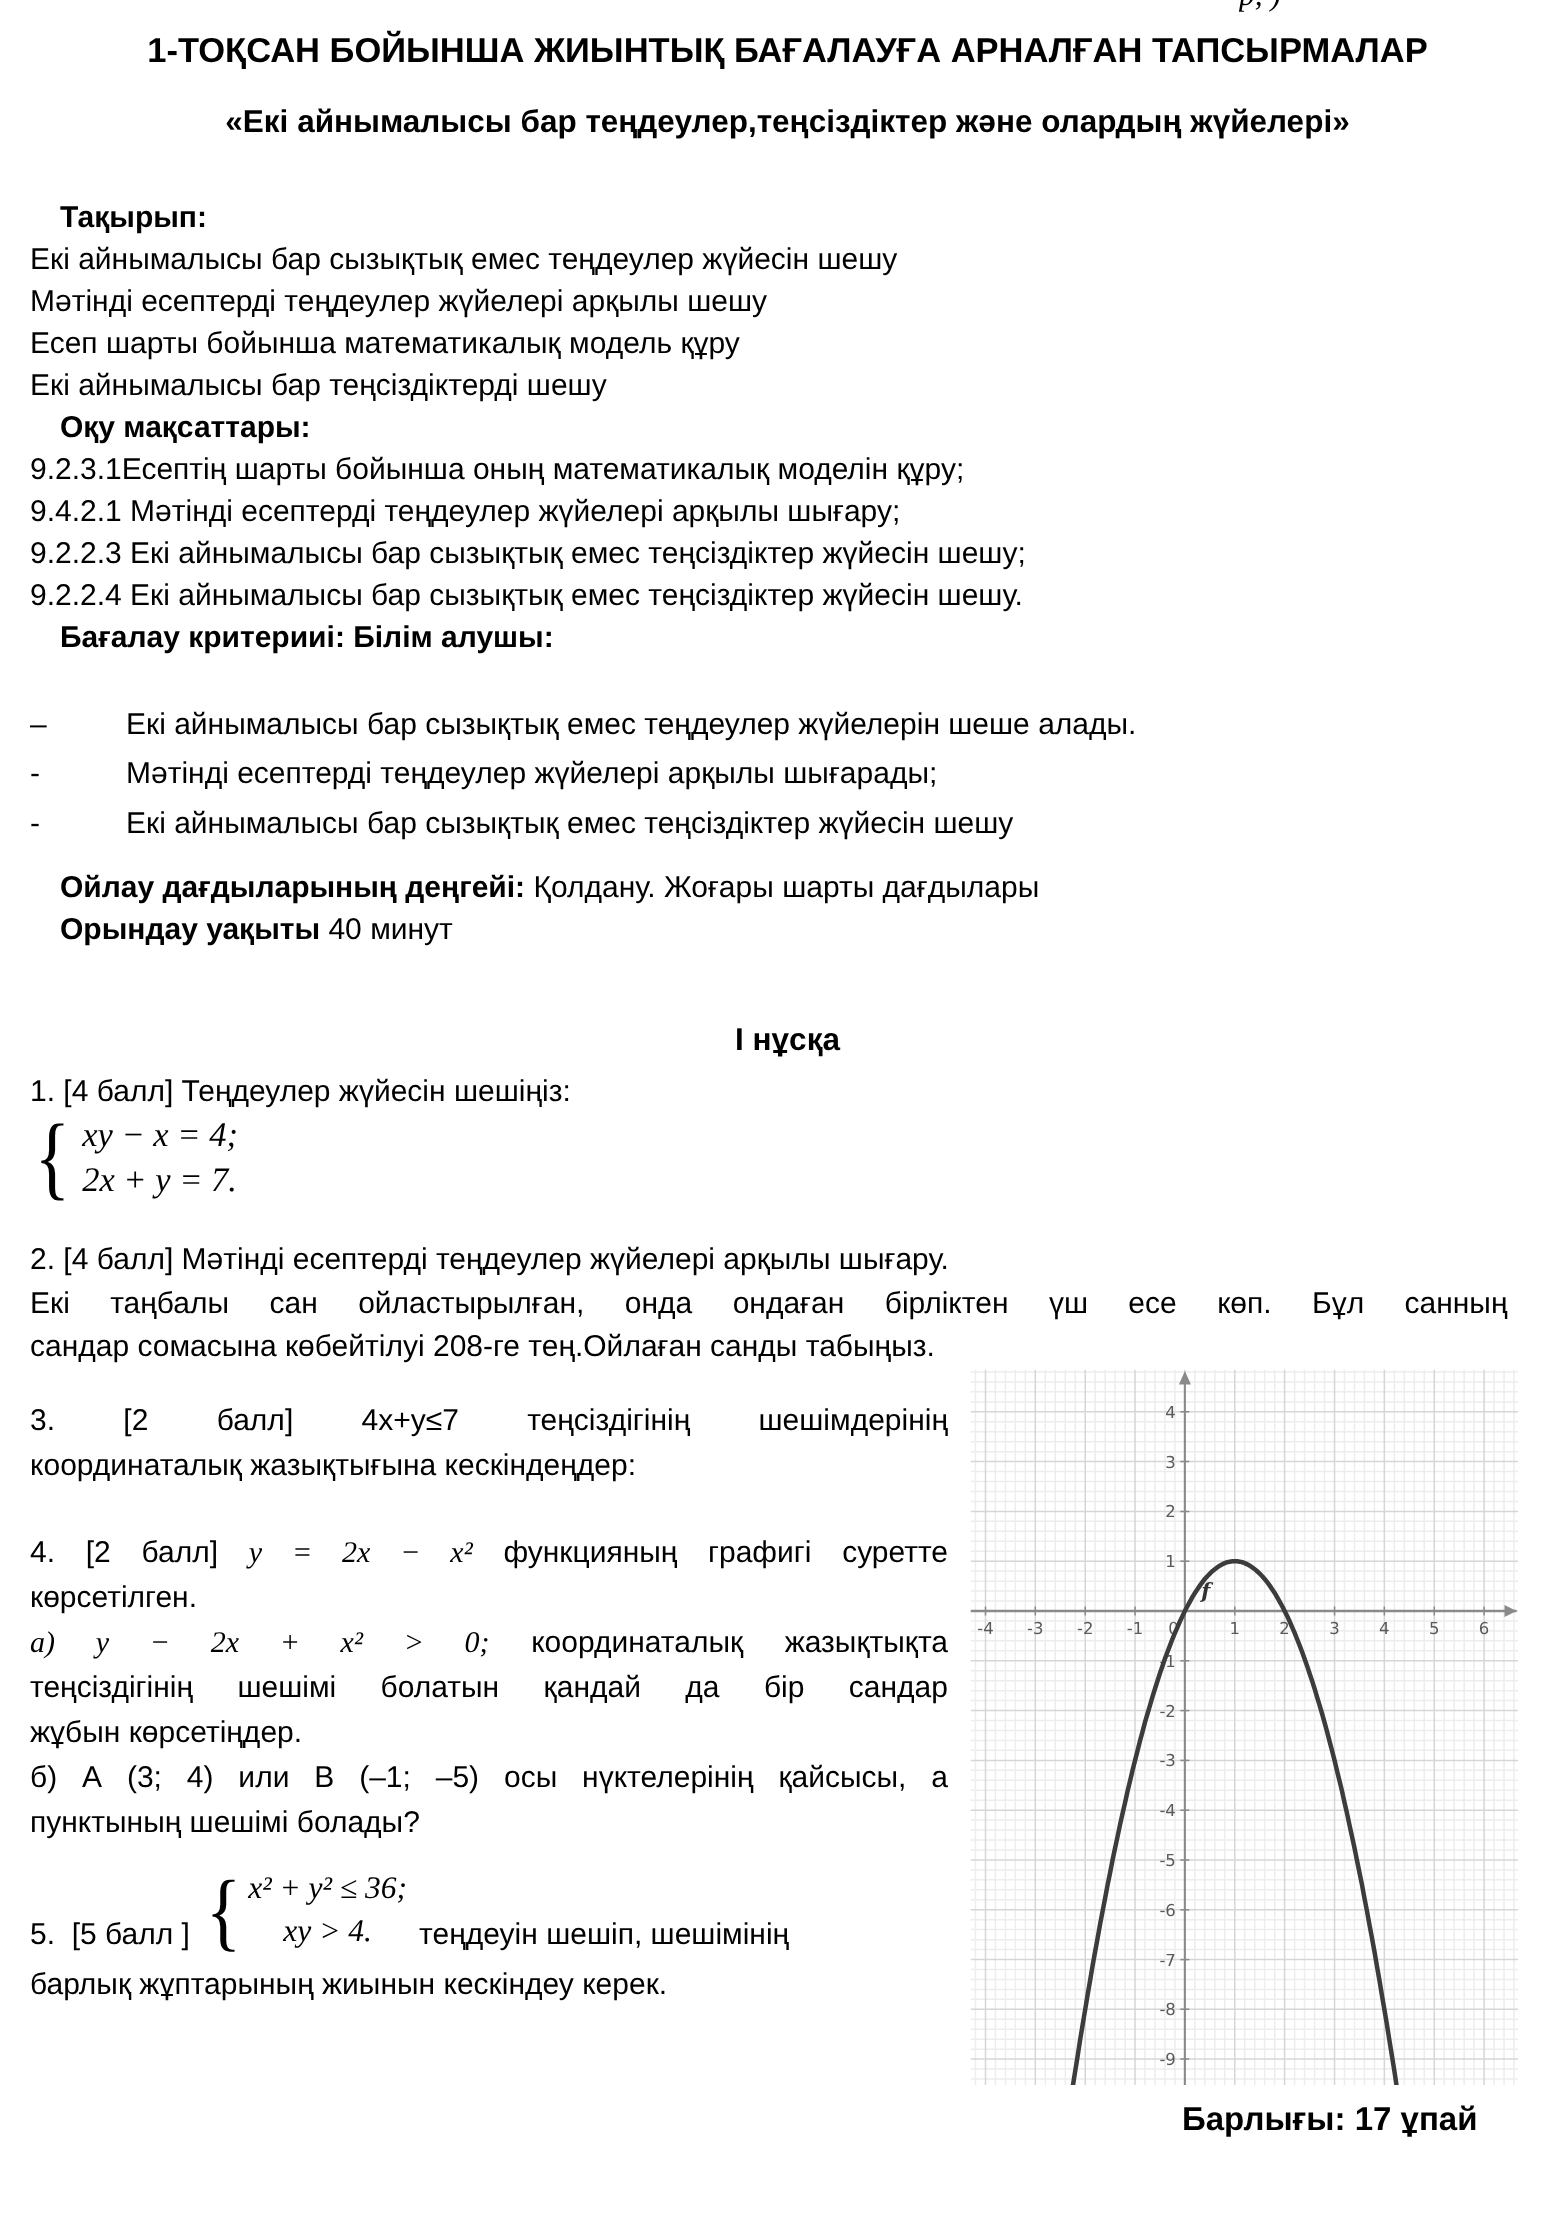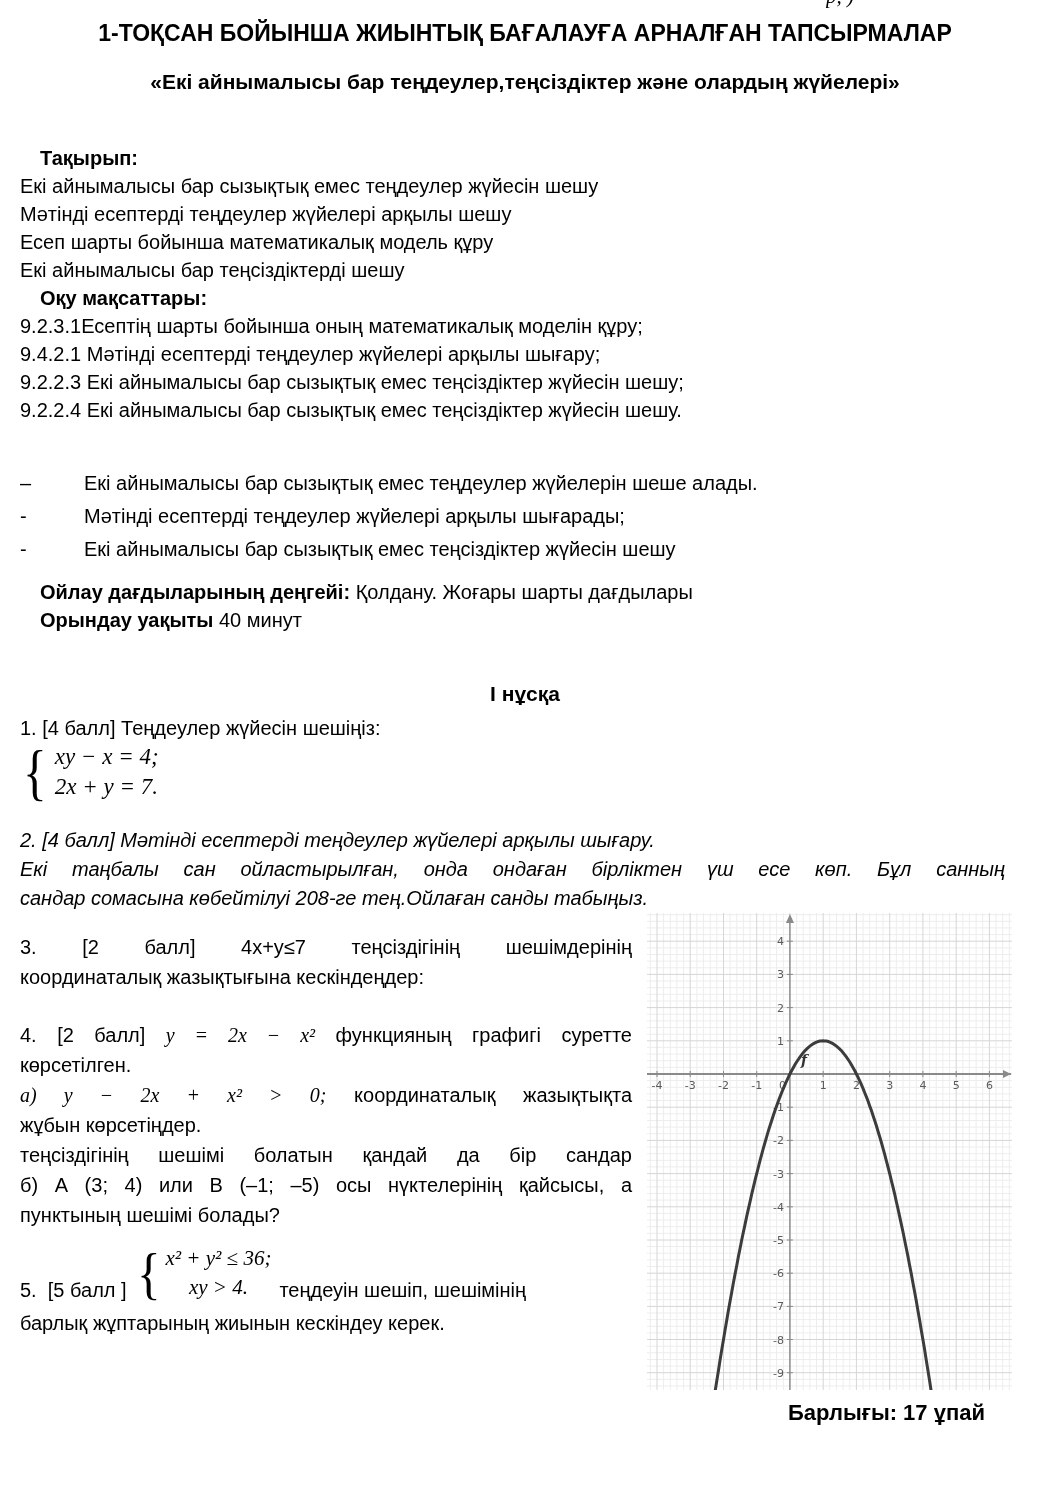--- a/index.html
+++ b/index.html
@@ -15,35 +15,35 @@
   .wrapline{font-size:20px;line-height:30px;}
   .justl{text-align:justify;text-align-last:justify;white-space:normal;}
   .math{font-family:"Liberation Serif","DejaVu Serif",serif;font-style:italic;}
 
   #fragment{left:826px;top:0;width:90px;height:12px;overflow:hidden;}
   #fragment span{position:relative;top:-16px;font:italic 21px "Liberation Serif","DejaVu Serif",serif;}
 
   #title{left:0;top:20px;width:1010px;font-size:23px;}
   #subtitle{left:0;top:70px;width:1010px;font-size:21px;}
 
-  #intro{left:20px;top:144px;width:990px;}
+  #intro{left:20px;top:131px;width:990px;}
   #criteria{left:20px;top:467px;width:990px;}
   .crit-item{display:flex;font-size:20px;line-height:33px;}
   .crit-marker{width:64px;flex:0 0 64px;}
 
   #meta{left:20px;top:578px;width:990px;}
   #variant{left:0;top:682px;width:1010px;font-size:21px;}
 
   #p1-intro{left:20px;top:714px;width:990px;}
   #p1-system{left:20px;top:742px;display:flex;align-items:center;}
   .brace{font-family:"Liberation Serif","DejaVu Serif",serif;font-weight:400;}
   #p1-system .brace{font-size:62px;line-height:60px;margin-right:5px;transform:scaleX(0.8);}
   #p1-system .eq{font-size:23px;line-height:30px;}
 
-  #p2{left:20px;top:826px;width:985px;font-style:italic;}
+  #p2{left:20px;top:826px;width:985px;}
   #p2 .line{line-height:29px;}
 
   #p3{left:20px;top:932px;width:612px;}
   #p4{left:20px;top:1020px;width:612px;}
 
   #p5{left:20px;top:1244px;width:625px;}
   #p5-row{display:flex;align-items:flex-end;font-size:20px;}
   #p5-row .brace{font-size:58px;line-height:56px;margin:0 3px 0 8px;transform:scaleX(0.85);}
   #p5 .eq{font-size:21px;line-height:29px;}
   #p5 .eq2{text-align:center;}
@@ -71,20 +71,21 @@
   <div class="line b">Тақырып:</div>
   <div class="line">Екі айнымалысы бар сызықтық емес теңдеулер жүйесін шешу</div>
   <div class="line">Мәтінді есептерді теңдеулер жүйелері арқылы шешу</div>
   <div class="line">Есеп шарты бойынша математикалық модель құру</div>
   <div class="line">Екі айнымалысы бар теңсіздіктерді шешу</div>
   <div class="line b">Оқу мақсаттары:</div>
   <div class="line">9.2.3.1Есептің шарты бойынша оның математикалық моделін құру;</div>
   <div class="line">9.4.2.1 Мәтінді есептерді теңдеулер жүйелері арқылы шығару;</div>
   <div class="line">9.2.2.3 Екі айнымалысы бар сызықтық емес теңсіздіктер жүйесін шешу;</div>
   <div class="line">9.2.2.4 Екі айнымалысы бар сызықтық емес теңсіздіктер жүйесін шешу.</div>
+  <div class="line b">Бағалау критерииі: Білім алушы:</div>
 </div>
 
 <div id="criteria" class="abs">
   <div class="crit-item">
     <span class="crit-marker">–</span>
     <span>Екі айнымалысы бар сызықтық емес теңдеулер жүйелерін шеше алады.</span>
   </div>
   <div class="crit-item">
     <span class="crit-marker">-</span>
     <span>Мәтінді есептерді теңдеулер жүйелері арқылы шығарады;</span>
@@ -126,22 +127,22 @@
   <div class="wrapline justl">
     <span>4. [2 балл] </span>
     <span class="math">y = 2x − x²</span>
     <span>функцияның графигі суретте</span>
   </div>
   <div class="wrapline">көрсетілген.</div>
   <div class="wrapline justl">
     <span class="math">а) y − 2x + x² &gt; 0;</span>
     <span>координаталық жазықтықта</span>
   </div>
+  <div class="wrapline justl">теңсіздігінің шешімі болатын қандай да бір сандар</div>
   <div class="wrapline">жұбын көрсетіңдер.</div>
-  <div class="wrapline justl">теңсіздігінің шешімі болатын қандай да бір сандар</div>
   <div class="wrapline justl">б) А (3; 4) или В (–1; –5) осы нүктелерінің қайсысы, а</div>
   <div class="wrapline">пунктының шешімі болады?</div>
 </div>
 
 <div id="p5" class="abs">
   <div id="p5-row">
     <span>5.&nbsp; [5 балл ]</span>
     <span class="brace">{</span>
     <span>
       <div class="eq math">x² + y² ≤ 36;</div>

